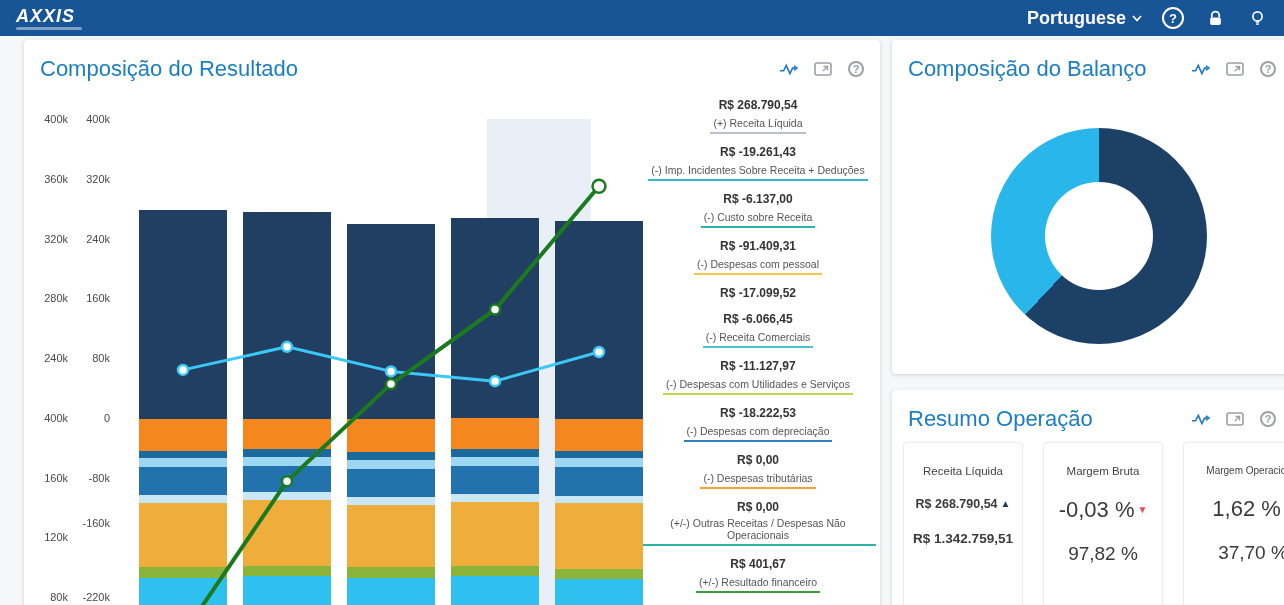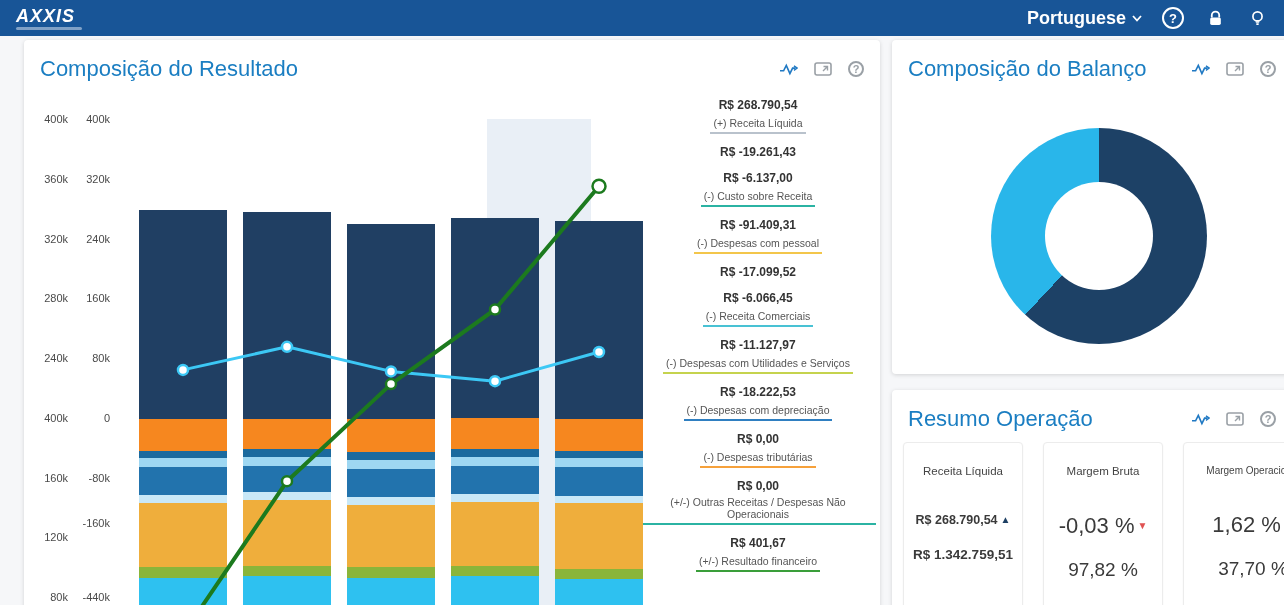--- a/index.html
+++ b/index.html
@@ -45,21 +45,21 @@
   .fin-value{font-size:12px;font-weight:bold;color:#333;line-height:15px;}
   .fin-label{display:inline-block;font-size:10.5px;color:#555;padding:2px 3px 3px 3px;border-bottom:2px solid #ccc;line-height:12px;}
   
   .donut{position:absolute;left:99px;top:88px;width:216px;height:216px;border-radius:50%;cursor:pointer;}
   .donut::after{content:"";position:absolute;inset:54px;background:#fff;border-radius:50%;}
   
   .stats-row{position:absolute;left:11px;top:52px;display:flex;gap:20px;}
   .stat{box-sizing:border-box;width:120px;height:168px;background:#fff;border:1px solid #ececec;border-radius:4px;
     box-shadow:0 1px 2px rgba(0,0,0,.06);display:flex;flex-direction:column;align-items:center;padding-top:22px;}
   .stat:nth-child(3){width:140px;}
-  .stat-label{font-size:11.5px;color:#444;margin-bottom:36px;text-align:center;}
+  .stat-label{font-size:11.5px;color:#444;margin-bottom:20px;text-align:center;}
   .stat:nth-child(3) .stat-label{font-size:10px;}
   .stat-value{font-size:22px;color:#3a3a3a;display:flex;align-items:center;gap:3px;white-space:nowrap;}
   .stat-value.small{font-size:12.5px;font-weight:bold;}
   .trend{font-size:10px;line-height:1;}
   .stat-secondary{margin-top:20px;font-size:19px;color:#3a3a3a;white-space:nowrap;}
   .stat-secondary.small{font-size:13.5px;font-weight:bold;}
 </style>
 </head>
 <body>
 
@@ -128,21 +128,21 @@
       </div>
     <div class="axis-col" id="axisR">
         <span class="tick" style="top: 0px;">400k</span>
         <span class="tick" style="top: 59.75px;">320k</span>
         <span class="tick" style="top: 119.5px;">240k</span>
         <span class="tick" style="top: 179.25px;">160k</span>
         <span class="tick" style="top: 239px;">80k</span>
         <span class="tick" style="top: 298.75px;">0</span>
         <span class="tick" style="top: 358.5px;">-80k</span>
         <span class="tick" style="top: 404px;">-160k</span>
-        <span class="tick" style="top: 478px;">-440k</span>
+        <span class="tick" style="top: 478px;">-220k</span>
       </div>
     <div class="plot">
       <svg class="lines" width="520" height="560">
           <polyline points="58,250.9 162,227.8 266,252.4 370,262.2 474,233.0" fill="none" stroke="#3cc8f5" stroke-width="3" stroke-linejoin="round"></polyline>
           <circle cx="58" cy="250.9" r="5" fill="#fff" stroke="#3cc8f5" stroke-width="2.5"></circle>
           <circle cx="162" cy="227.8" r="5" fill="#fff" stroke="#3cc8f5" stroke-width="2.5"></circle>
           <circle cx="266" cy="252.4" r="5" fill="#fff" stroke="#3cc8f5" stroke-width="2.5"></circle>
           <circle cx="370" cy="262.2" r="5" fill="#fff" stroke="#3cc8f5" stroke-width="2.5"></circle>
           <circle cx="474" cy="233.0" r="5" fill="#fff" stroke="#3cc8f5" stroke-width="2.5"></circle>
           <polyline points="58,515.3 162,362.2 266,265.1 370,190.5 474,67.2" fill="none" stroke="#1c7a1e" stroke-width="4" stroke-linejoin="round"></polyline>
@@ -215,20 +215,21 @@
         </div>
       </div>
   </div>
   <div class="fin-list">
       <div class="fin-item">
         <div class="fin-value">R$ 268.790,54</div>
         <div><span class="fin-label" style="border-bottom-color: rgb(185, 194, 204);">(+) Receita Líquida</span></div>
       </div>
       <div class="fin-item">
         <div class="fin-value">R$ -19.261,43</div>
+        <div><span class="fin-label" style="border-bottom-color: rgb(53, 185, 201);">(-) Imp. Incidentes Sobre Receita + Deduções</span></div>
       </div>
       <div class="fin-item">
         <div class="fin-value">R$ -6.137,00</div>
         <div><span class="fin-label" style="border-bottom-color: rgb(43, 179, 163);">(-) Custo sobre Receita</span></div>
       </div>
       <div class="fin-item">
         <div class="fin-value">R$ -91.409,31</div>
         <div><span class="fin-label" style="border-bottom-color: rgb(243, 198, 75);">(-) Despesas com pessoal</span></div>
       </div>
       <div class="fin-item">

